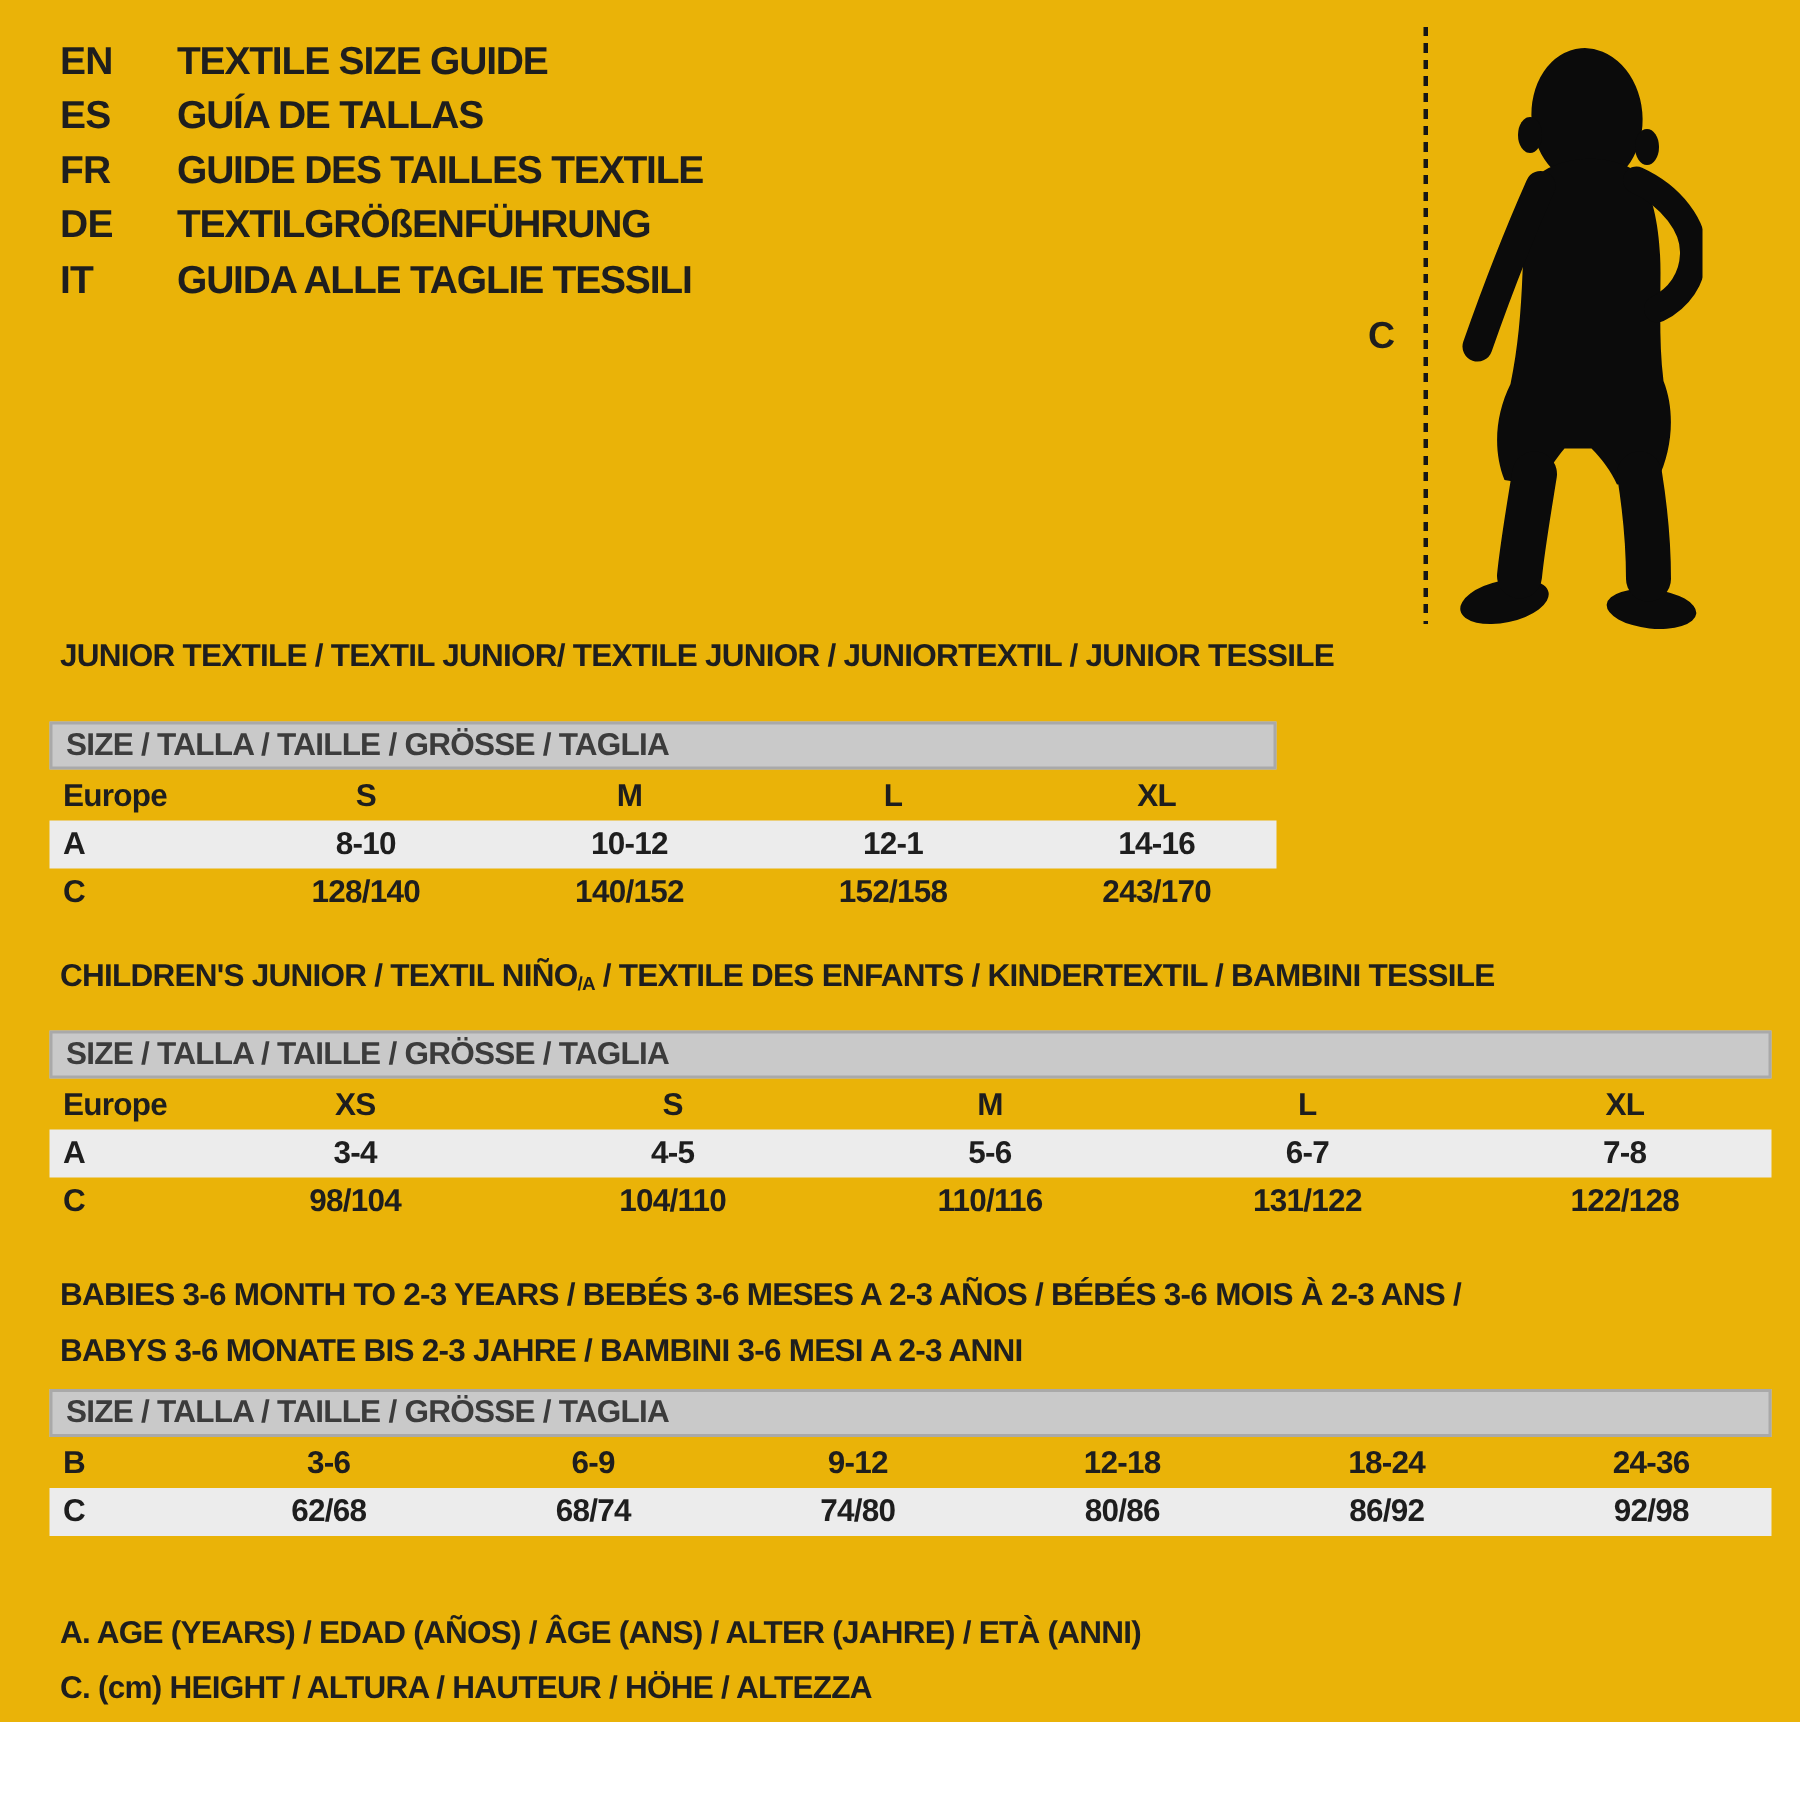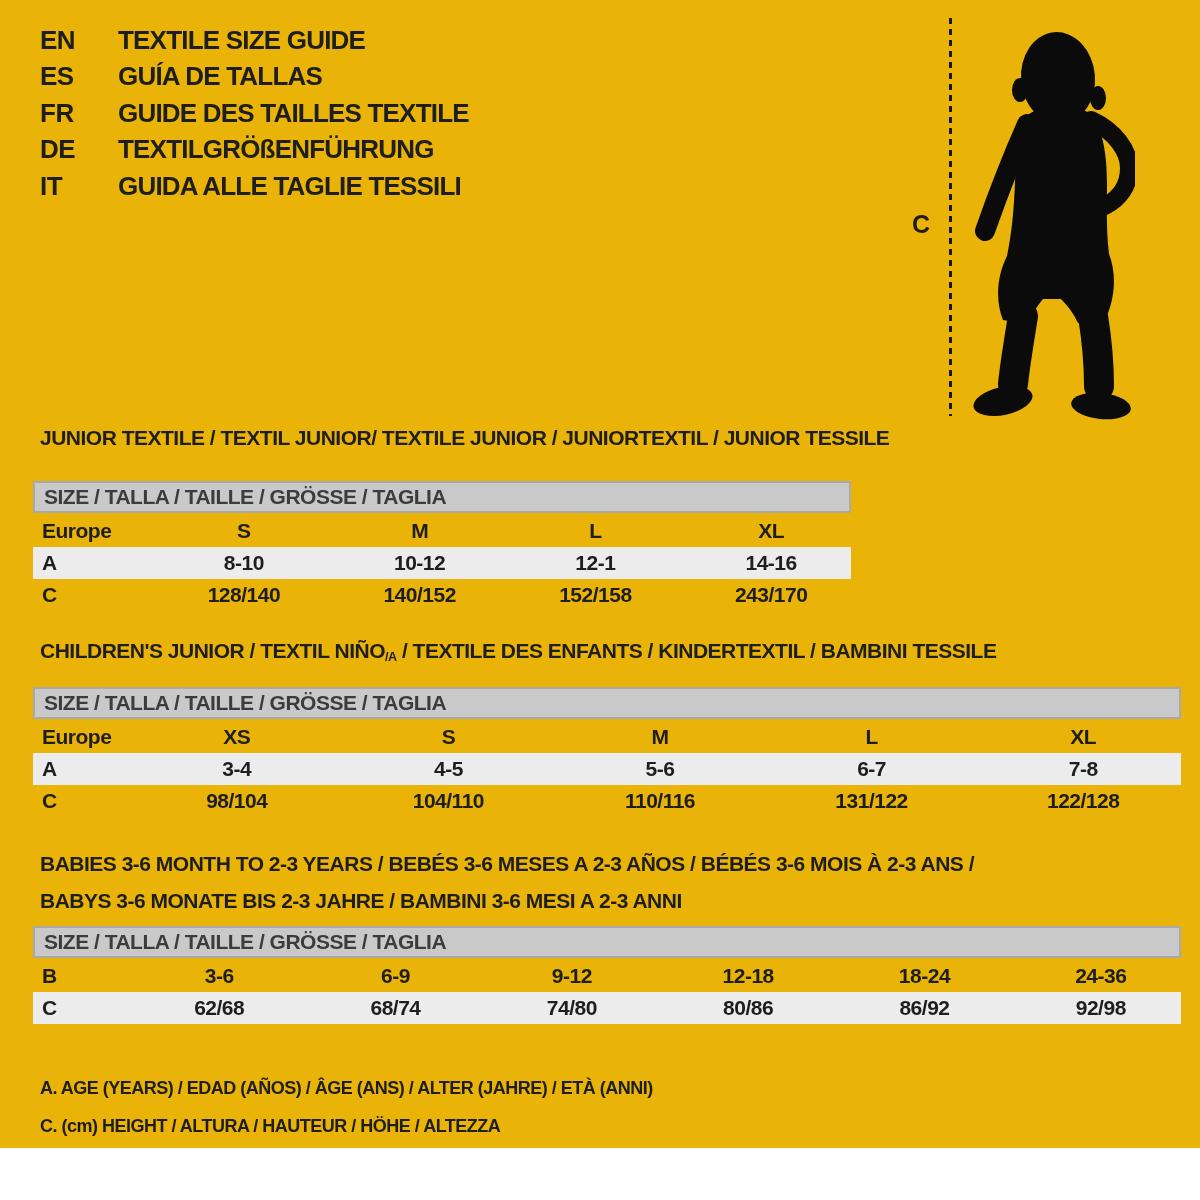--- a/index.html
+++ b/index.html
@@ -29,21 +29,21 @@
     letter-spacing: -0.5px; color: #3c3c3c; }
   .tbody { margin-top: 2px; }
   .trow { display: flex; height: 32px; align-items: center; font-size: 21px; font-weight: bold; letter-spacing: -0.5px; gap: 16px; }
   .trow.shaded { background: #ececec; }
   .lbl { box-sizing: border-box; padding-left: 9px; text-align: left; }
   .w115 { width: 115px; } .w90 { width: 90px; }
   .cell { flex: 1; text-align: center; }
 
   
   .legend { position: absolute; left: 40px; top: 1070px; }
-  .legend-line { height: 37.5px; display: flex; align-items: center; font-size: 18px; font-weight: bold; letter-spacing: -0.5px; white-space: nowrap; }
+  .legend-line { height: 37.5px; display: flex; align-items: center; font-size: 21px; font-weight: bold; letter-spacing: -0.5px; white-space: nowrap; }
 </style>
 </head>
 <body>
 
 <div class="canvas">
 
   <div class="lang-list">
     <div class="lang-row">
       <span class="lang-code">EN</span>
       <span class="lang-title">TEXTILE SIZE GUIDE</span>

